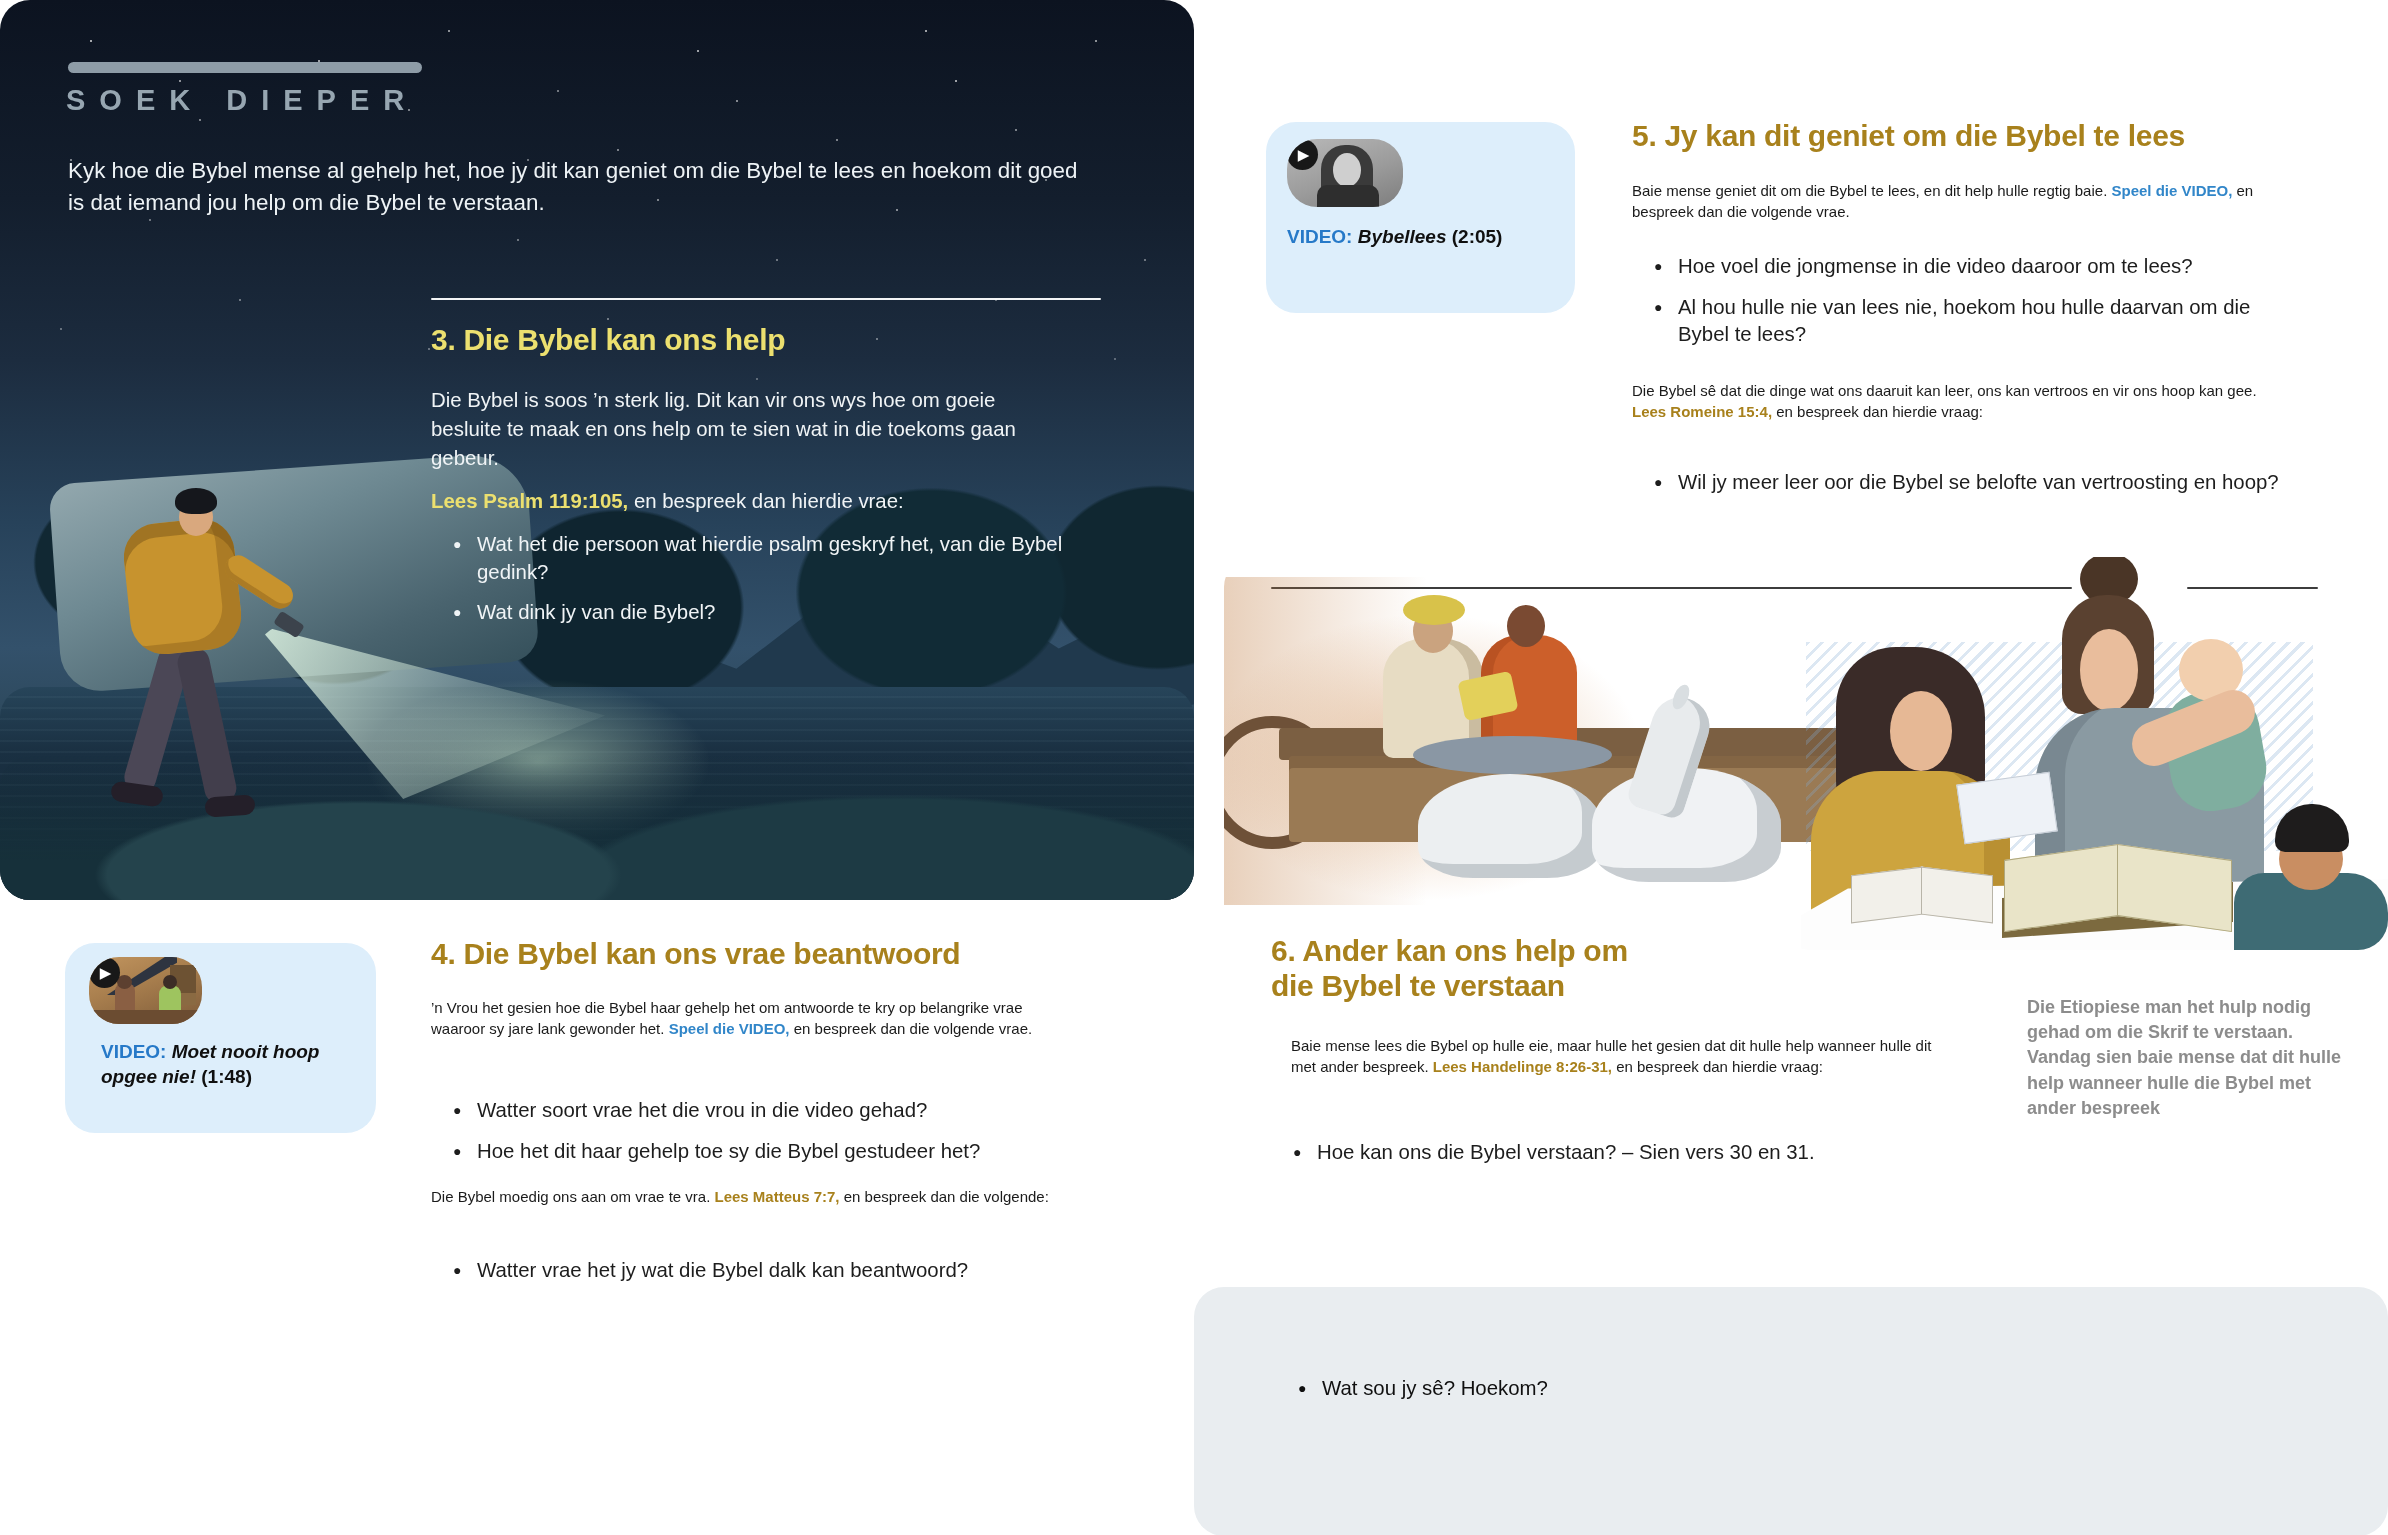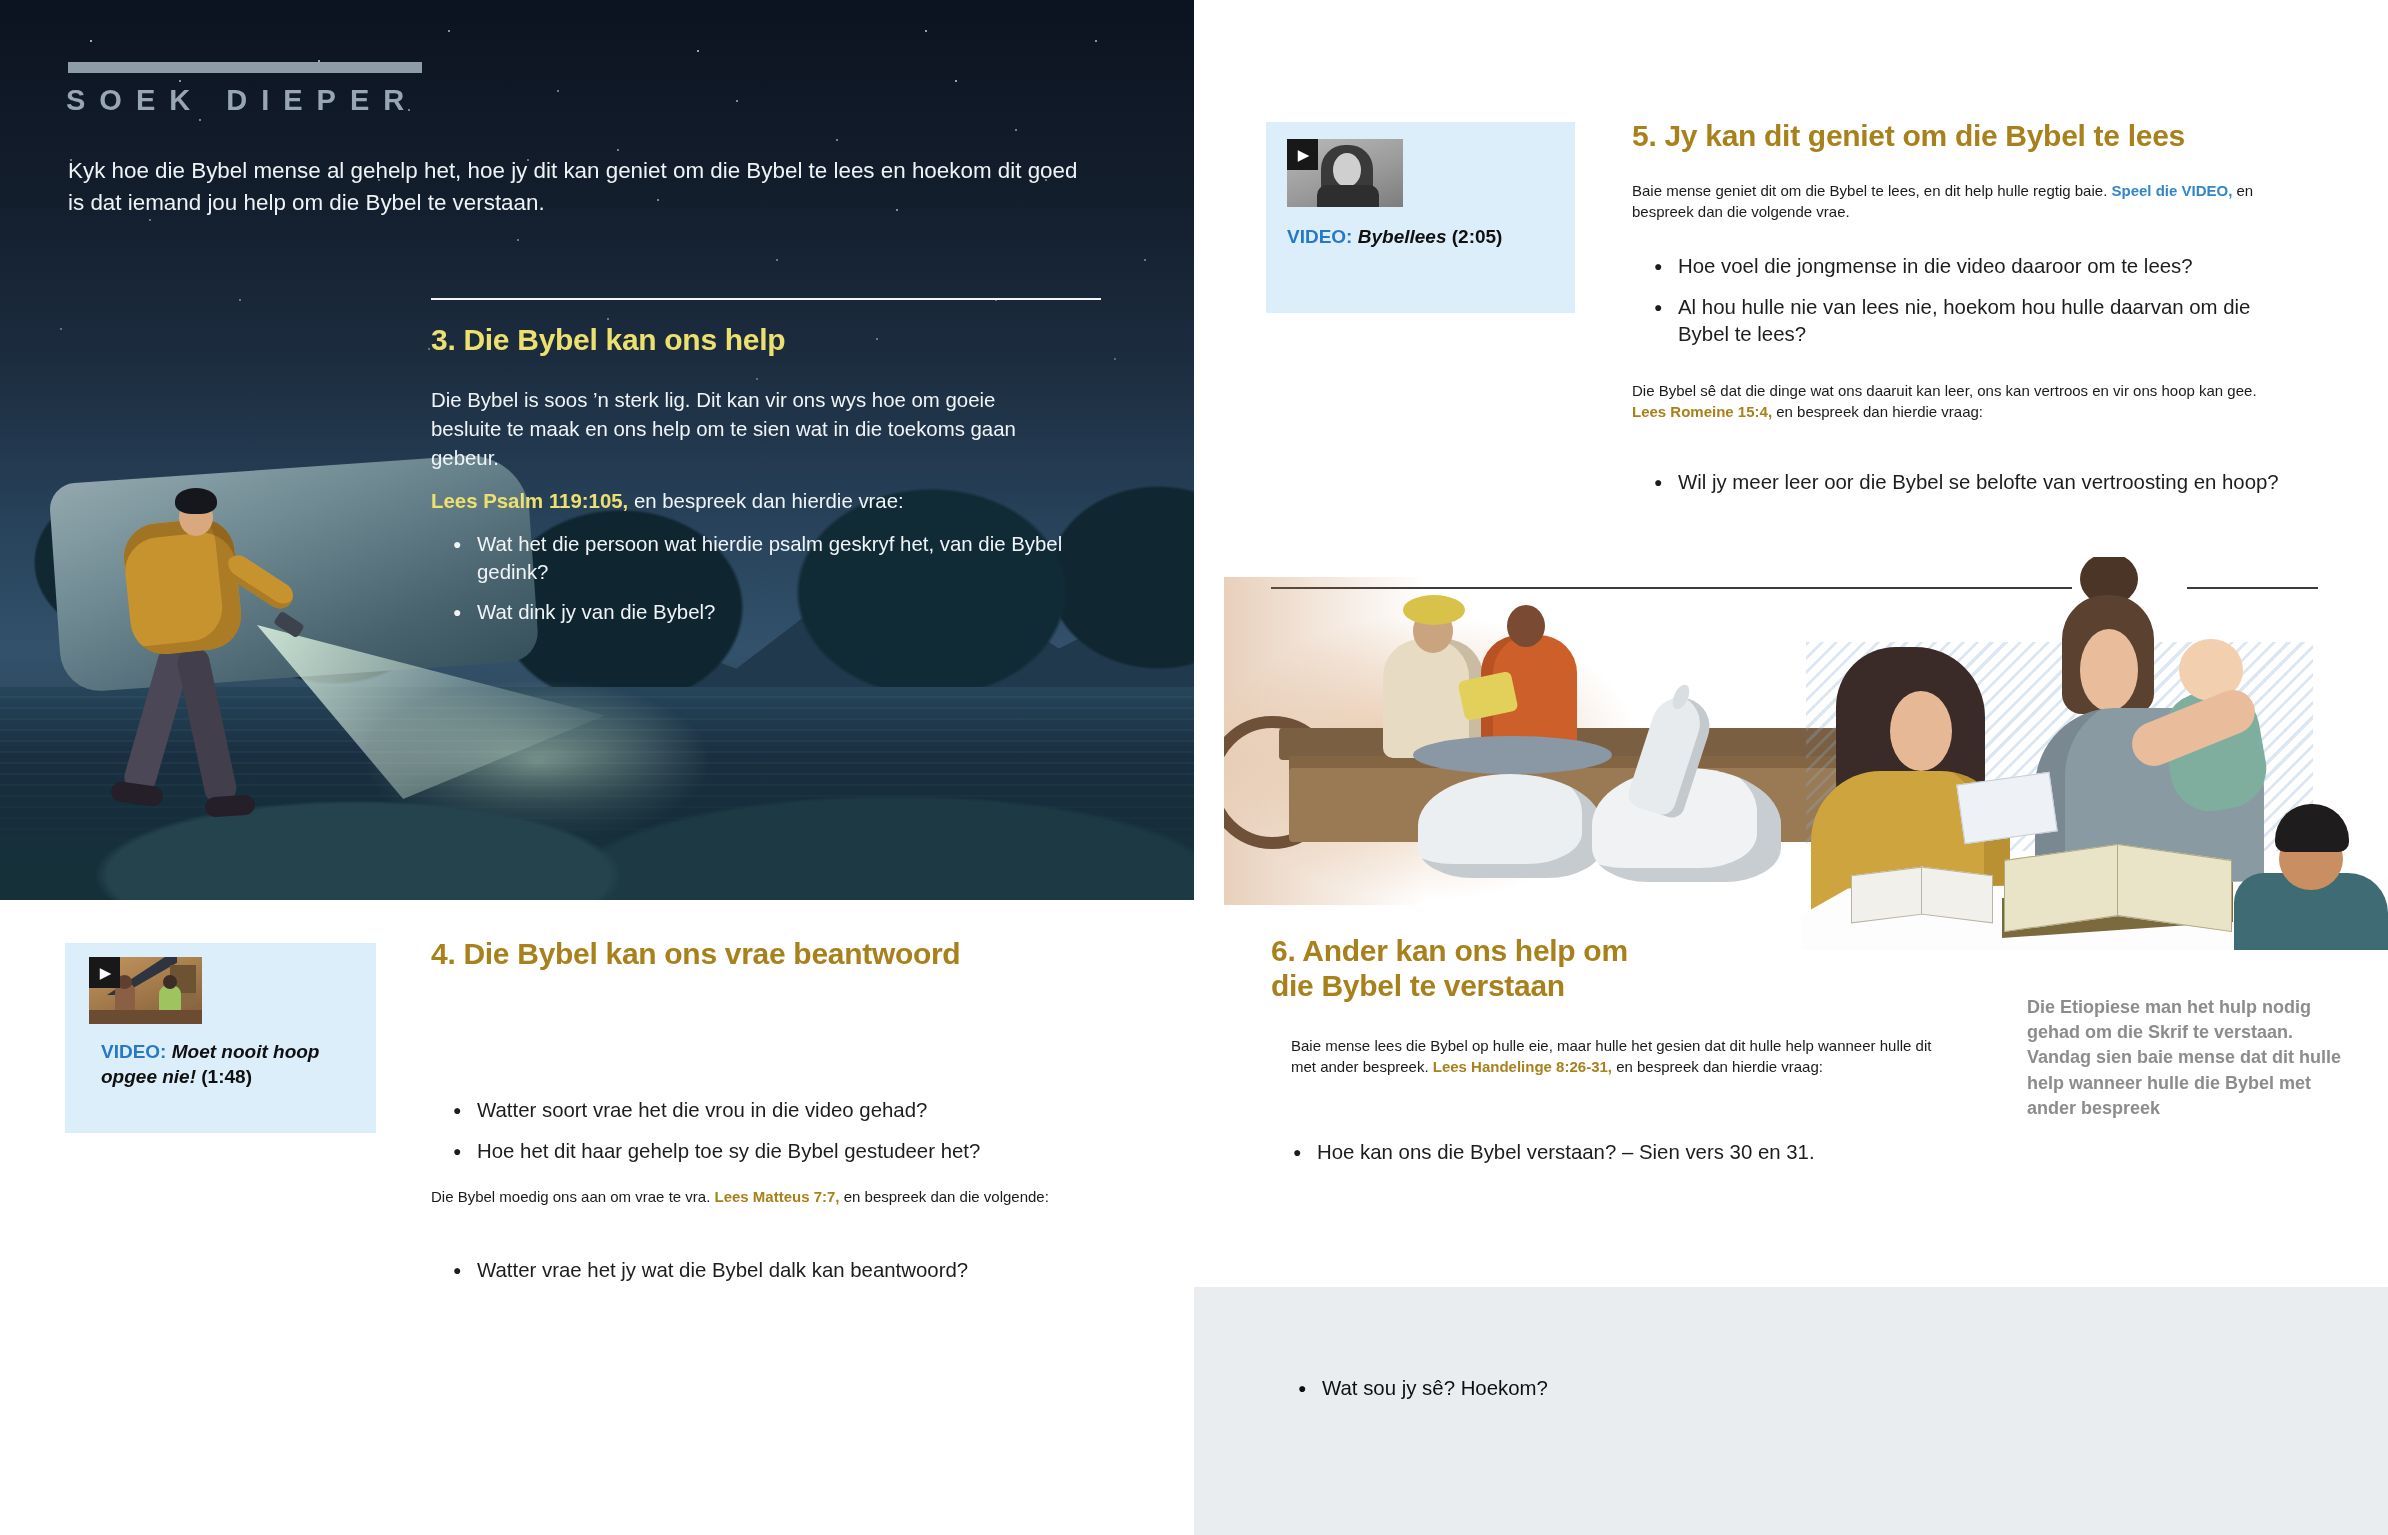--- a/index.html
+++ b/index.html
@@ -1,18 +1,18 @@
 <!DOCTYPE html>
 <html lang="af"><head>
 <meta charset="utf-8">
 <style>
   html,body{margin:0;padding:0;background:#ffffff;}
   body{font-family:"Liberation Sans","DejaVu Sans",sans-serif;color:#1d1d1d;}
   .canvas{position:relative;width:2388px;height:1535px;overflow:hidden;background:#ffffff;}
-  .abs{position:absolute;}
+  .abs{position:absolute;border-radius:30px;}
 
   
   .hero{left:0;top:0;width:1194px;height:900px;overflow:hidden;
         background:linear-gradient(180deg,#0c1320 0%,#131e2d 22%,#1c2c3f 40%,#27425a 58%,#33516b 72%,#2c4759 82%,#203844 100%);}
   .stars{left:0;top:0;width:2px;height:2px;background:transparent;border-radius:50%;
     box-shadow:90px 40px 0 0 rgba(255,255,255,.85),199px 119px 0 0 rgba(255,255,255,.6),318px 60px 0 0 rgba(255,255,255,.8),
     448px 30px 0 0 rgba(255,255,255,.7),557px 90px 0 0 rgba(255,255,255,.55),697px 50px 0 0 rgba(255,255,255,.8),
     836px 139px 0 0 rgba(255,255,255,.6),955px 80px 0 0 rgba(255,255,255,.8),1095px 40px 0 0 rgba(255,255,255,.7),
     149px 219px 0 0 rgba(255,255,255,.5),378px 179px 0 0 rgba(255,255,255,.65),517px 239px 0 0 rgba(255,255,255,.5),
     657px 199px 0 0 rgba(255,255,255,.6),776px 259px 0 0 rgba(255,255,255,.5),896px 209px 0 0 rgba(255,255,255,.65),
@@ -249,20 +249,21 @@
       <div class="t1-p2h"></div>
       <div class="t1-table"></div>
       <div class="abs play" style="left:0;top:0;">
           <span>▶</span>
         </div>
     </div>
     <div class="abs vcap vcap1"><span class="vlabel">VIDEO:</span> <span class="vtitle">Moet nooit hoop opgee nie!</span> <span>(1:48)</span></div>
   </div>
 
   <div class="abs h-gold h4">4. Die Bybel kan ons vrae beantwoord</div>
+  <div class="abs body-p s4p1"><span>’n Vrou het gesien hoe die Bybel haar gehelp het om antwoorde te kry op belangrike vrae waaroor sy jare lank gewonder het. </span><span class="link-b">Speel die VIDEO,</span><span> en bespreek dan die volgende vrae.</span></div>
   <ul class="abs blist s4bullets">
     <li>
         <span class="blt">●</span>
         <span>Watter soort vrae het die vrou in die video gehad?</span>
       </li>
     <li>
         <span class="blt">●</span>
         <span>Hoe het dit haar gehelp toe sy die Bybel gestudeer het?</span>
       </li>
   </ul>

